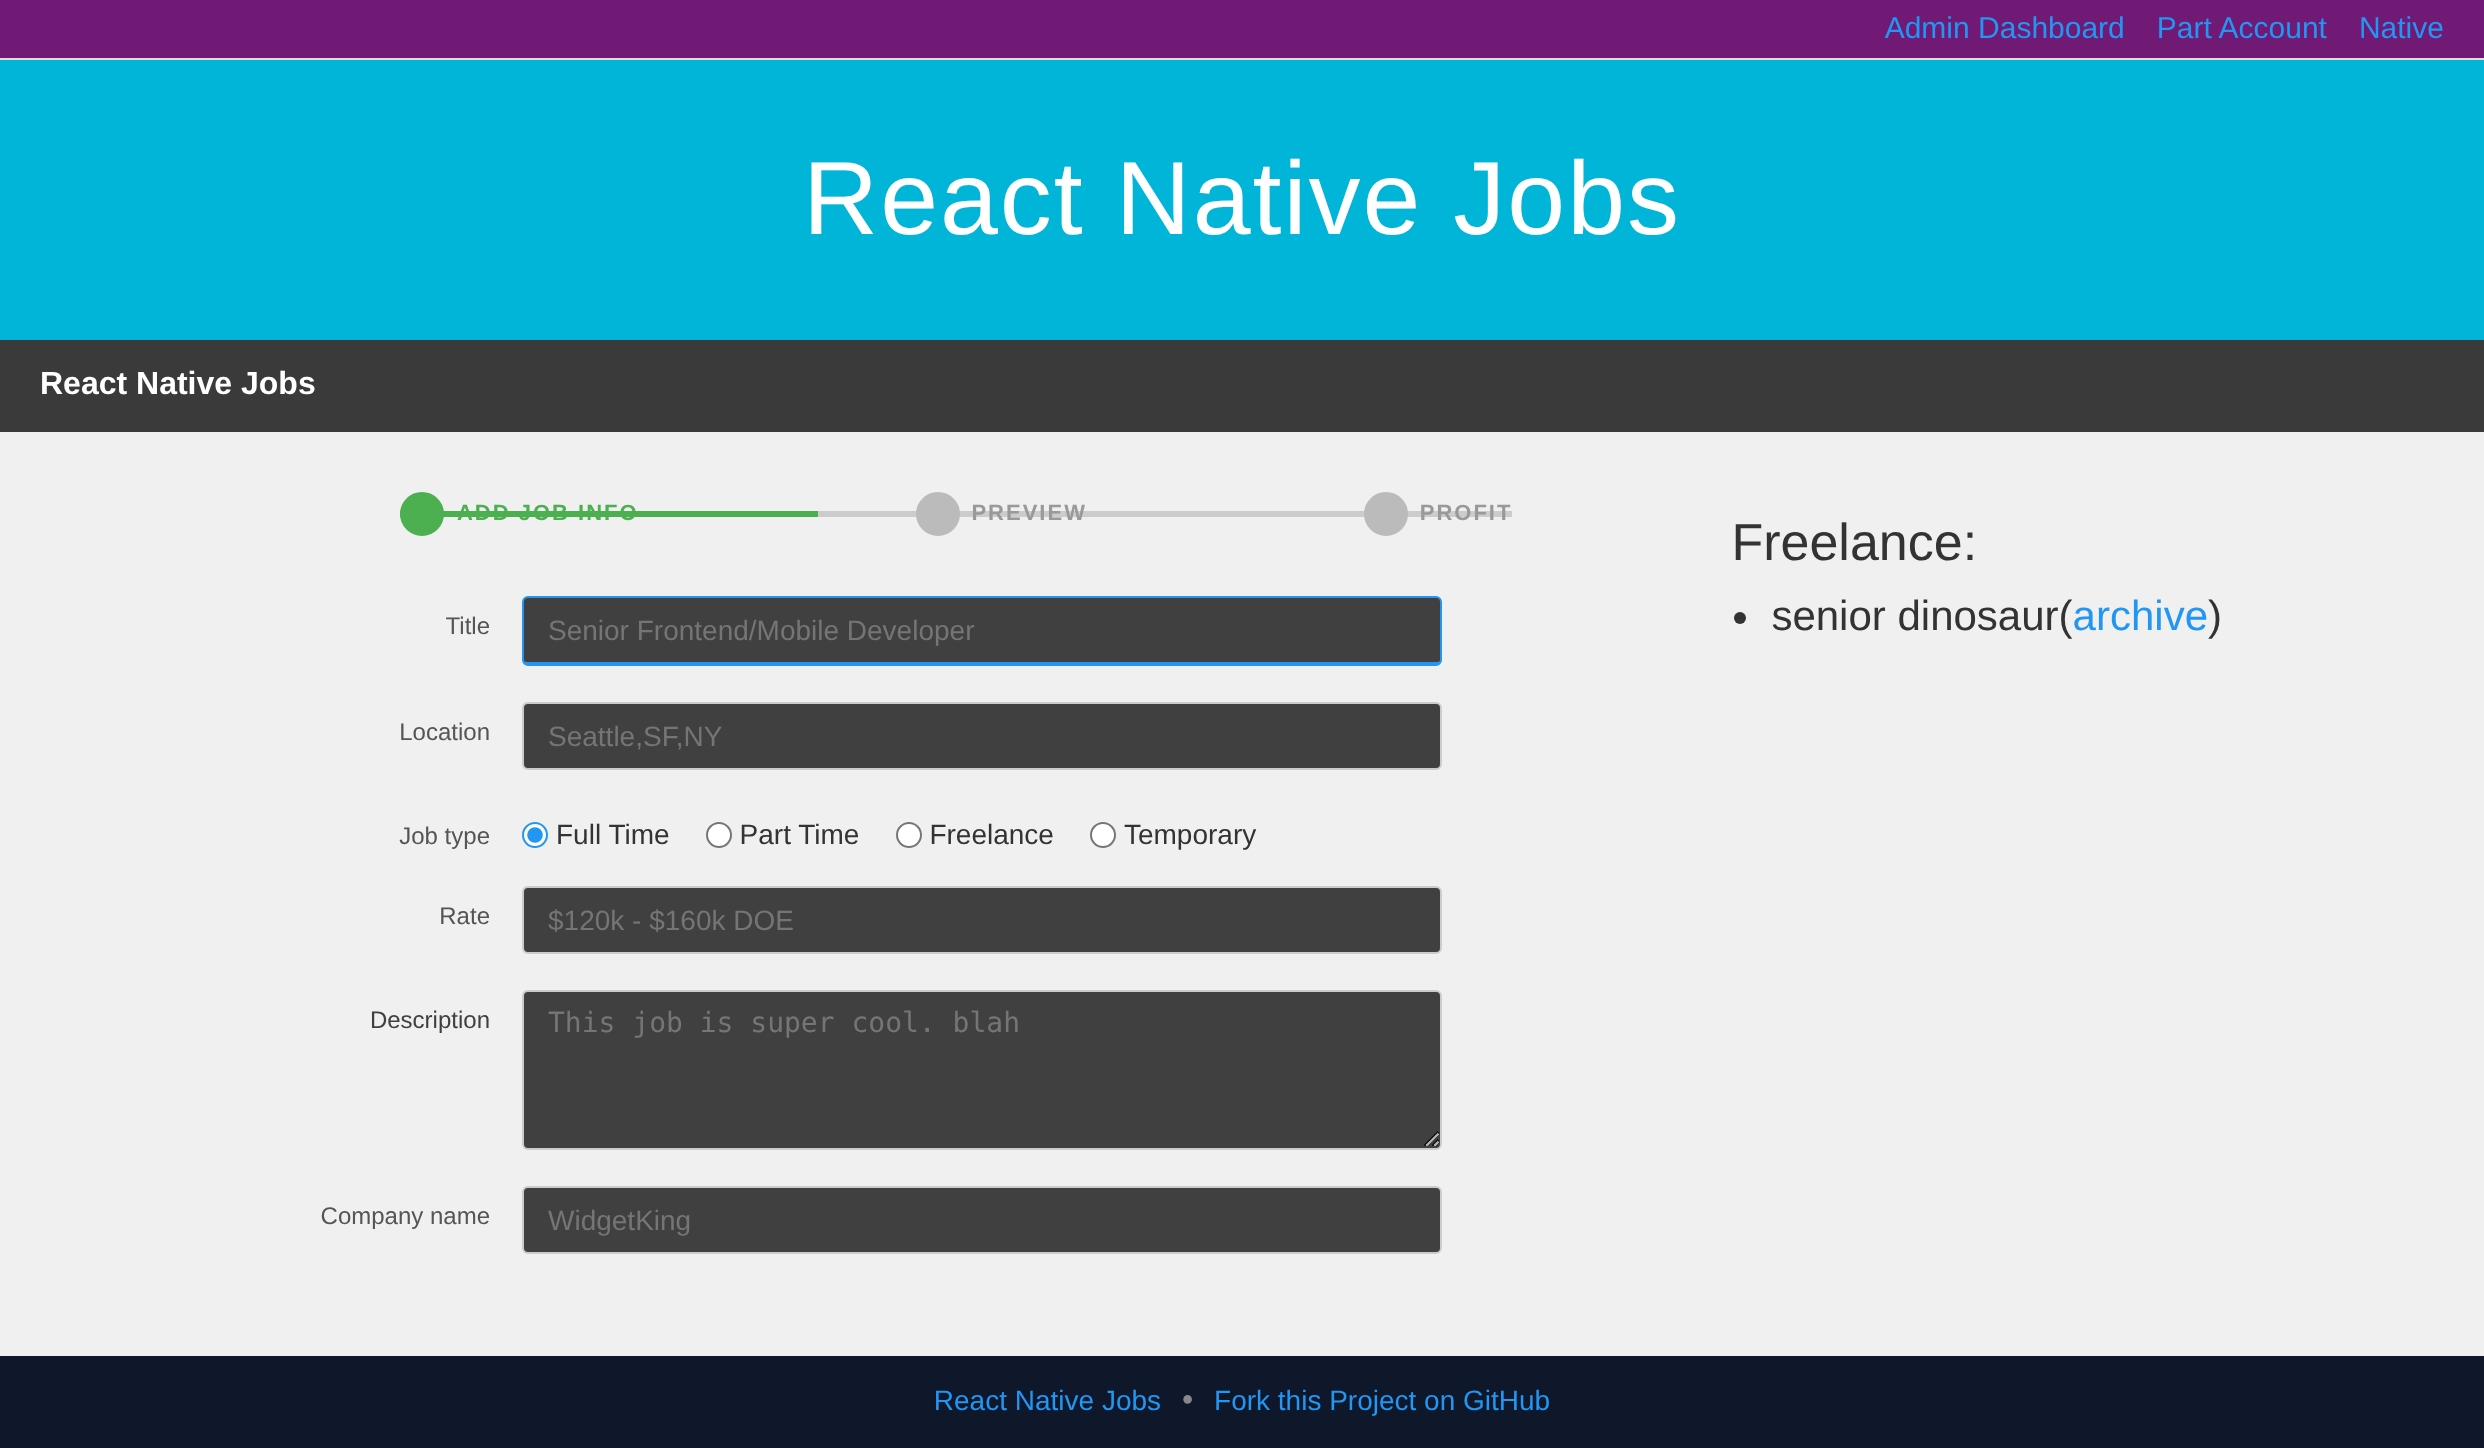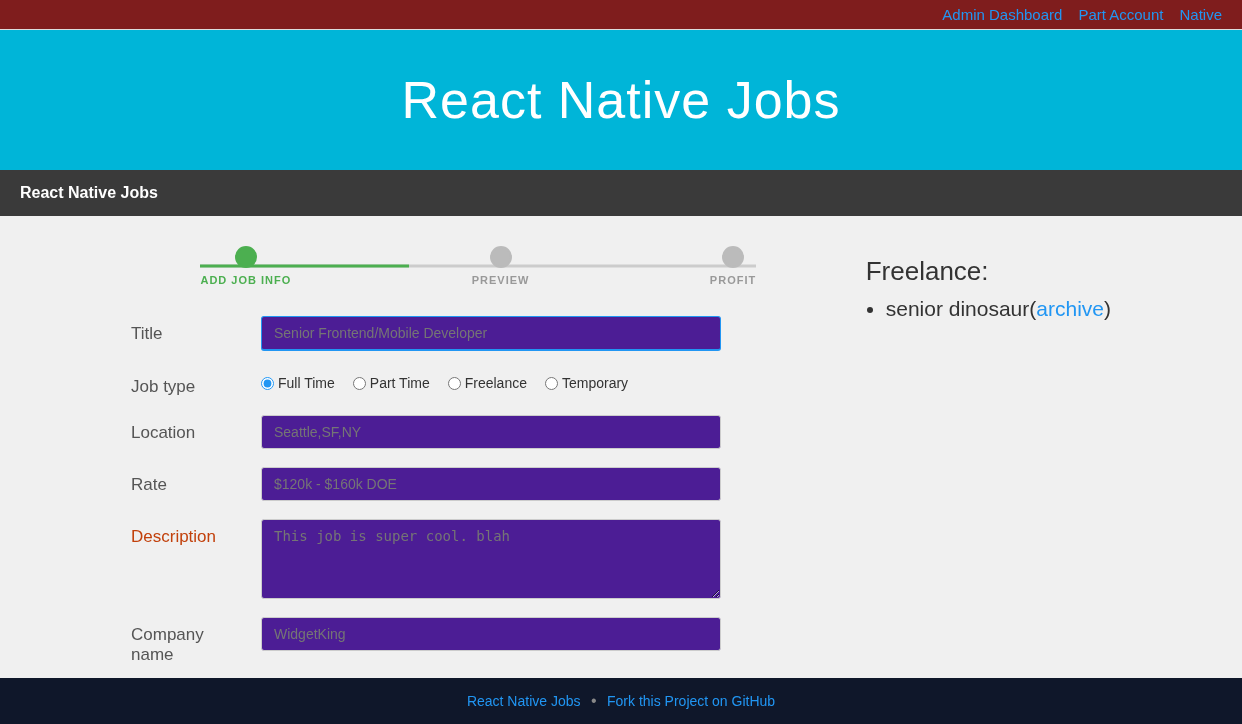--- a/index.html
+++ b/index.html
@@ -1,20 +1,20 @@
 <!DOCTYPE html>
 <html><head>
   <meta charset="utf-8">
   <style>
     * { box-sizing: border-box; margin: 0; padding: 0; }
     body { font-family: 'Helvetica Neue', Arial, sans-serif; background: #f0f0f0; min-height: 724px; }
 
     
     #top-nav {
-      background: #7f1d1d;
+      background: #701a75;
       border-bottom: 1px solid #ddd;
       padding: 6px 20px;
       display: flex;
       justify-content: flex-end;
       align-items: center;
       gap: 16px;
     }
     #top-nav a {
       color: #2196F3;
       text-decoration: none;
@@ -88,21 +88,21 @@
     }
     .stepper-steps {
       display: flex;
       justify-content: space-between;
       width: 80%;
       position: relative;
       z-index: 2;
     }
     .step {
       display: flex;
-      flex-direction: column;
+      flex-direction: row;
       align-items: center;
       gap: 6px;
     }
     .step-circle {
       width: 22px;
       height: 22px;
       border-radius: 50%;
       display: flex;
       align-items: center;
       justify-content: center;
@@ -125,36 +125,37 @@
     .step-label.inactive { color: #999; }
 
     
     .form-row {
       display: flex;
       align-items: flex-start;
       margin-bottom: 18px;
     }
     .form-label {
       width: 130px;
+      text-align: right;
       padding-right: 16px;
       padding-top: 8px;
-      font-size: 17px;
+      font-size: 12px;
       color: #555;
     }
-    .form-label.orange { color: #c2410c; }
+    .form-label.orange { color: #404040; }
 
     .form-input {
       flex: 1;
       max-width: 460px;
       padding: 8px 12px;
       border: 1px solid #ccc;
       border-radius: 3px;
       font-size: 14px;
       color: #999;
-      background: #4c1d95;
+      background: #404040;
       outline: none;
     }
     .form-input.active-input {
       border-color: #2196F3;
       border-bottom-width: 2px;
     }
 
     textarea.form-input {
       min-height: 80px;
       resize: vertical;
@@ -257,20 +258,25 @@
         <div class="step">
           <div class="step-circle inactive"></div>
           <span class="step-label inactive">PROFIT</span>
         </div>
       </div>
     </div>
 
     <div class="form-row">
       <label class="form-label">Title</label>
       <input type="text" class="form-input active-input" placeholder="Senior Frontend/Mobile Developer" style="">
+    </div>
+
+    <div class="form-row">
+      <label class="form-label">Location</label>
+      <input type="text" class="form-input" placeholder="Seattle,SF,NY" style="">
     </div>
 
     <div class="form-row">
       <label class="form-label">Job type</label>
       <div class="radio-group">
         <label class="radio-item">
           <input type="radio" name="jobtype" checked="" style="">
           <span>Full Time</span>
         </label>
         <label class="radio-item">
@@ -282,25 +288,20 @@
           <span>Freelance</span>
         </label>
         <label class="radio-item">
           <input type="radio" name="jobtype" style="">
           <span>Temporary</span>
         </label>
       </div>
     </div>
 
     <div class="form-row">
-      <label class="form-label">Location</label>
-      <input type="text" class="form-input" placeholder="Seattle,SF,NY" style="">
-    </div>
-
-    <div class="form-row">
       <label class="form-label">Rate</label>
       <input type="text" class="form-input" placeholder="$120k - $160k DOE" style="">
     </div>
 
     <div class="form-row">
       <label class="form-label orange">Description</label>
       <textarea class="form-input" placeholder="This job is super cool. blah" style=""></textarea>
     </div>
 
     <div class="form-row">

